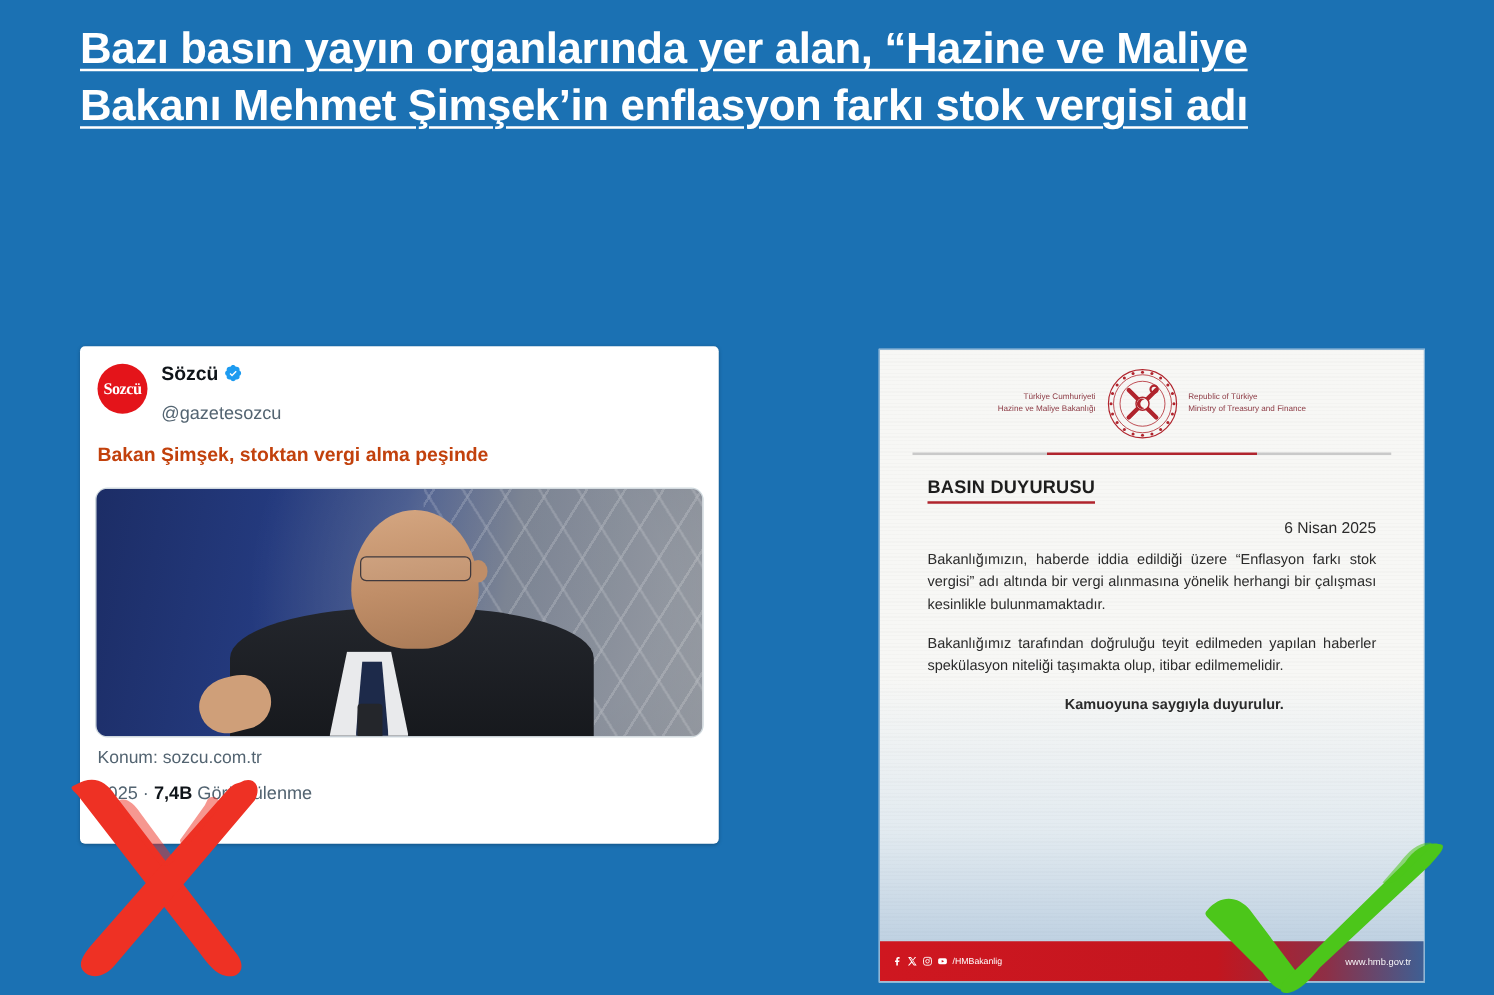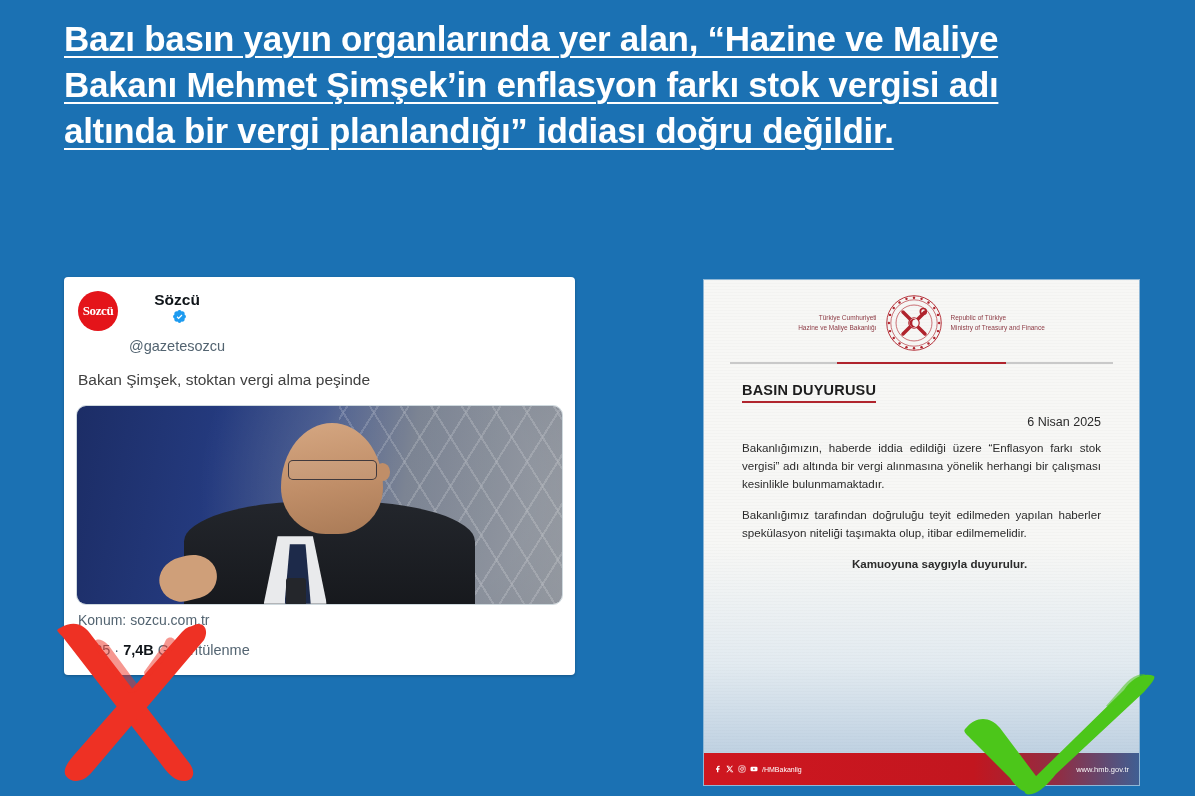--- a/index.html
+++ b/index.html
@@ -68,44 +68,43 @@
     font-weight: bold;
     font-size: 13px;
     letter-spacing: -0.4px;
   }
   .tweet-names {
     margin-left: 11px;
     line-height: 1.15;
   }
   .tweet-name-row {
     display: flex;
-    align-items: center;
-    flex-direction: column;
   }
   .tweet-name {
     font-size: 15.5px;
     font-weight: bold;
     color: #0f1419;
   }
   .verified {
     width: 15px;
     height: 15px;
     margin-left: 4px;
     flex: 0 0 auto;
   }
   .tweet-handle {
     font-size: 14.5px;
     color: #536471;
     margin-top: 14px;
   }
   .tweet-text {
     padding: 16px 14px 0 14px;
     font-size: 15.5px;
-    color: #404040;
+    color: #c2410c;
     line-height: 1.3;
+    font-weight: bold;
   }
 
   
   .tweet-media {
     margin: 14px 12px 0 12px;
     height: 198px;
     border-radius: 10px;
     overflow: hidden;
     position: relative;
     border: 1px solid #cfd9de;
@@ -343,21 +342,20 @@
     height: 124px;
     pointer-events: none;
   }
 </style>
 </head>
 <body>
 
 <div id="headline">
   <span class="headline-line">Bazı basın yayın organlarında yer alan, “Hazine ve Maliye</span>
   <span class="headline-line">Bakanı Mehmet Şimşek’in enflasyon farkı stok vergisi adı</span>
-  <span class="headline-line">altında bir vergi planlandığı” iddiası doğru değildir.</span>
 </div>
 
 <div id="tweet-card">
 
   <div class="tweet-head">
     <div class="avatar">
       <span class="avatar-text">Sozcü</span>
     </div>
     <div class="tweet-names">
       <div class="tweet-name-row">

